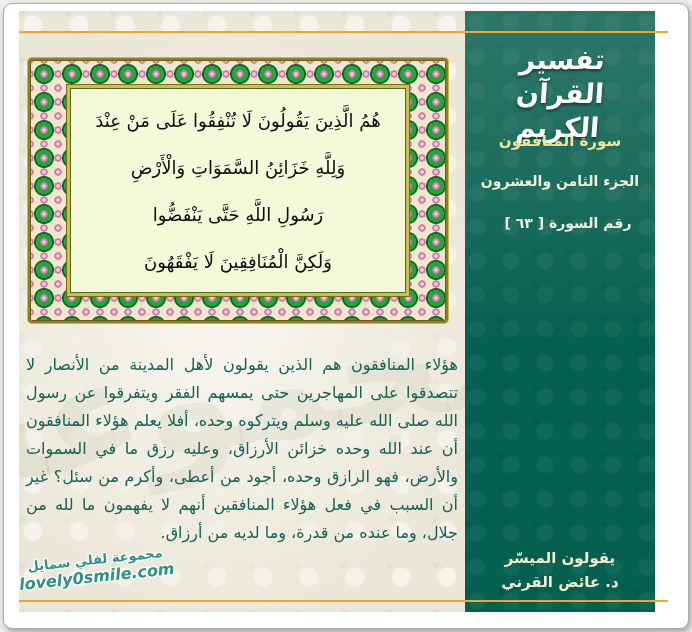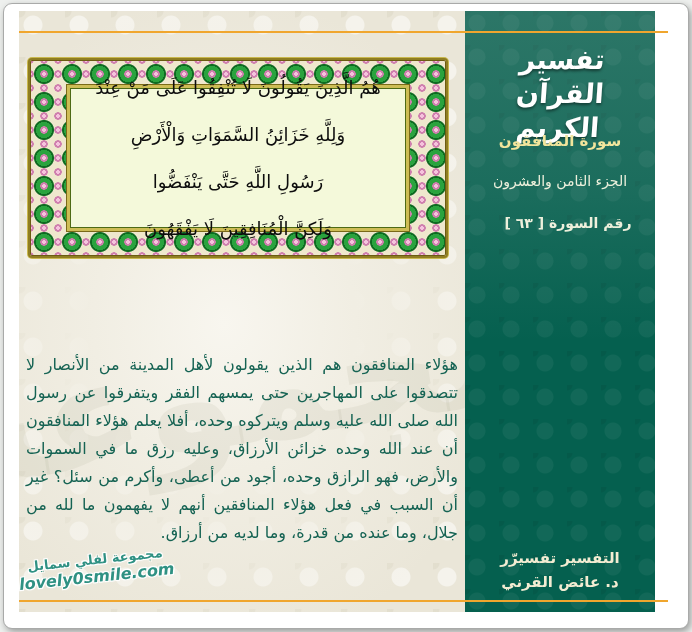--- a/index.html
+++ b/index.html
@@ -39,21 +39,21 @@
     overflow:hidden;
   }
   .ghost{
     position:absolute;left:-30px;top:290px;width:560px;height:340px;
     font-size:150px;font-weight:bold;color:rgba(150,150,115,.10);
     transform:rotate(-9deg);white-space:nowrap;direction:rtl;
     z-index:0;pointer-events:none;
   }
   
   .orn{
-    position:absolute;left:9px;top:47px;width:420px;height:200px;
+    position:absolute;left:9px;top:47px;width:420px;height:265px;
     box-sizing:border-box;padding:28px 40px;
     background-color:#efe8cd;
     background-image:
       radial-gradient(circle at 50% 50%, #f6c3dd 0 2px, #cf7fae 2px 3.5px, rgba(0,0,0,0) 4px),
       radial-gradient(circle at 50% 50%, #7cd878 0 3px, #2aa33e 3px 8px, #0f6b22 8px 9.5px, rgba(0,0,0,0) 10.5px);
     background-size:14px 14px, 28px 28px;
     background-position:7px 7px, 0 0;
     border:2px solid #8f7d22;
     border-radius:4px;
     box-shadow:0 0 0 1px #c9b84e, inset 0 0 0 1px #6b5c12;
@@ -110,21 +110,21 @@
     color:#ffffff;font-size:27px;font-weight:bold;line-height:1.25;
     text-shadow:0 2px 3px rgba(0,0,0,.45);
     transform:skewX(-4deg);
   }
   .side-surah{
     position:absolute;top:121px;left:0;right:0;
     color:#f2e59c;font-size:15px;font-weight:bold;
   }
   .side-juz{
     position:absolute;top:162px;left:0;right:0;
-    color:#edf0dc;font-size:14px;font-weight:normal;
+    color:#edf0dc;font-size:14px;font-weight:bold;
   }
   .side-num1{
     position:absolute;top:204px;left:16px;right:0;
     color:#eef0dc;font-size:14px;font-weight:bold;
   }
   .side-num2{
     position:absolute;top:244px;left:0;right:0;
     color:#eef0dc;font-size:14px;font-weight:bold;
   }
   .side-src{
@@ -163,21 +163,21 @@
           <div class="wm-ar">مجموعة لفلي سمايل</div>
           <div class="wm-en">lovely0smile.com</div>
         </div>
       </div>
 
       <div class="side">
         <div class="side-title">تفسير القرآن الكريم</div>
         <div class="side-surah">سورة المنافقون</div>
         <div class="side-juz">الجزء الثامن والعشرون</div>
         <div class="side-num1">رقم السورة [ ٦٣ ]</div>
-        <div class="side-src">التفسير تفسيرّر</div>
+        <div class="side-src">يقولون الميسّر</div>
         <div class="side-author">د. عائض القرني</div>
       </div>
 
       <div class="right-strip"></div>
 
       <div class="accent-line top"></div>
       <div class="accent-line bottom"></div>
 
     </div>
   </div>

